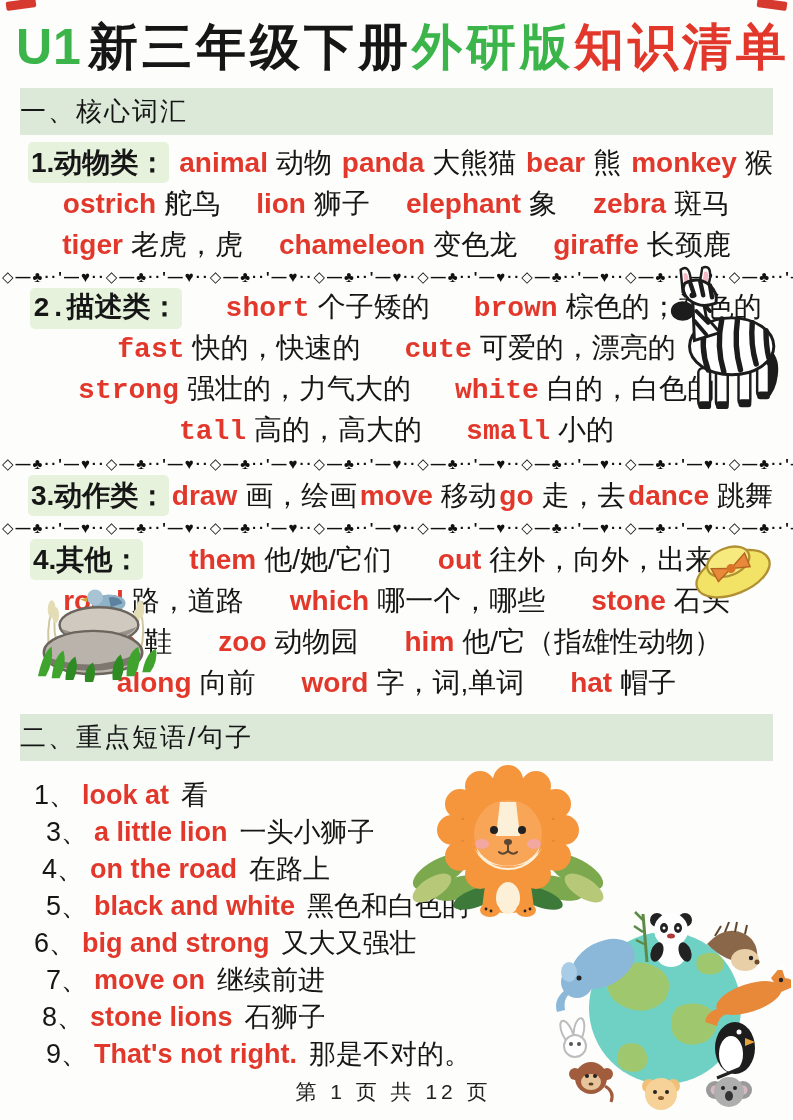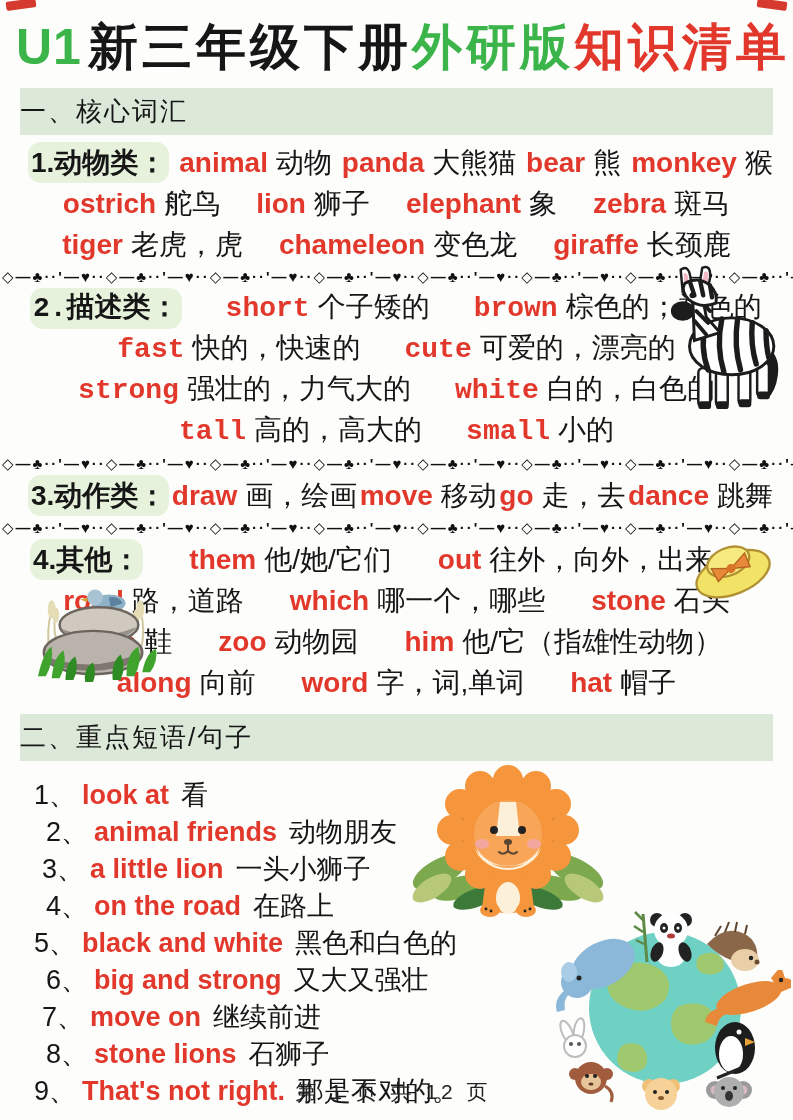--- a/index.html
+++ b/index.html
@@ -38,21 +38,21 @@
   .vocab-row{
     display:flex;align-items:baseline;justify-content:center;
     gap:36px;font-size:28px;line-height:41px;white-space:nowrap;
   }
   .vocab-row.first{justify-content:flex-start;gap:40px;padding-left:30px;}
   .g1 .vocab-row.first,.g3 .vocab-row.first{
     justify-content:space-between;padding:0 20px 0 28px;gap:0;
   }
   .g2 .vocab-row{gap:44px;font-family:Liberation Mono, monospace;}
   .g4 .vocab-row{gap:46px;}
-  .vocab-label{font-weight:700;background:var(--hl);padding:0 3px;border-radius:13px;}
+  .vocab-label{font-weight:700;background:var(--hl);padding:0 3px;border-radius:5px;}
   .entry .en{color:var(--red);font-weight:700;margin-right:8px;}
   .entry .zh{color:var(--ink);}
 
   .divider{
     height:21px;line-height:21px;font-size:15px;letter-spacing:2px;
     white-space:nowrap;overflow:hidden;color:#111;padding-left:2px;
     font-weight:700;
   }
 
   
@@ -160,21 +160,20 @@
         <span class="entry"><span class="en">word</span><span class="zh">字，词,单词</span></span>
         <span class="entry"><span class="en">hat</span><span class="zh">帽子</span></span>
       </div>
     </div>
   </div>
 
 <div class="section-bar bar2">二、重点短语/句子</div>
 
 <div id="phrase-list">
     <div class="phrase"><span class="p-num">1、</span><span class="p-en">look at</span><span class="p-zh">看</span></div>
-    <div class="phrase"><span class="p-num">2、</span><span class="p-en">animal friends</span><span class="p-zh">动物朋友</span></div>
     <div class="phrase"><span class="p-num">3、</span><span class="p-en">a little lion</span><span class="p-zh">一头小狮子</span></div>
     <div class="phrase"><span class="p-num">4、</span><span class="p-en">on the road</span><span class="p-zh">在路上</span></div>
     <div class="phrase"><span class="p-num">5、</span><span class="p-en">black and white</span><span class="p-zh">黑色和白色的</span></div>
     <div class="phrase"><span class="p-num">6、</span><span class="p-en">big and strong</span><span class="p-zh">又大又强壮</span></div>
     <div class="phrase"><span class="p-num">7、</span><span class="p-en">move on</span><span class="p-zh">继续前进</span></div>
     <div class="phrase"><span class="p-num">8、</span><span class="p-en">stone lions</span><span class="p-zh">石狮子</span></div>
     <div class="phrase"><span class="p-num">9、</span><span class="p-en">That's not right.</span><span class="p-zh">那是不对的。</span></div>
   </div>
 
 <div class="footer">第 1 页 共 12 页</div>

